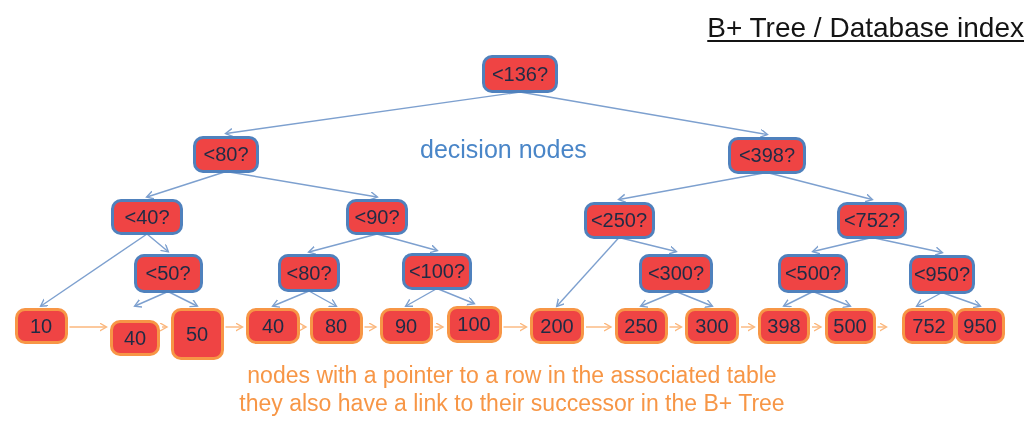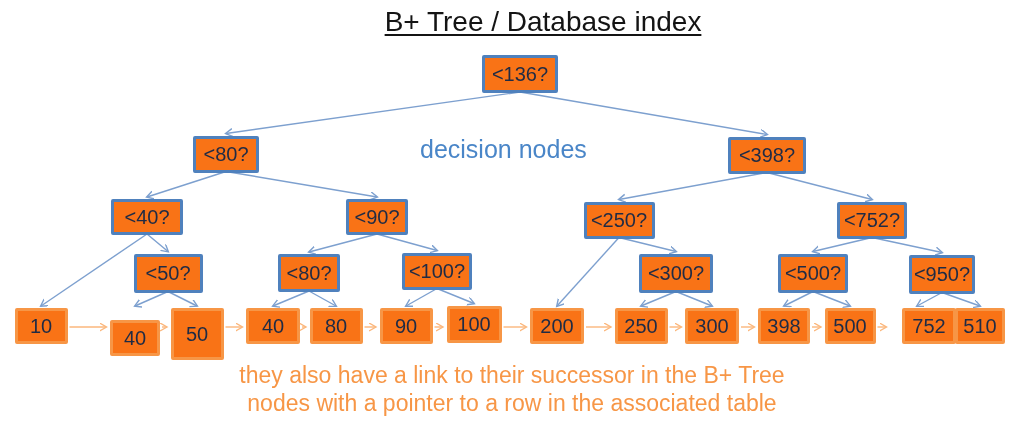--- a/index.html
+++ b/index.html
@@ -4,40 +4,40 @@
 <style>
   html,body{margin:0;padding:0;background:#ffffff;}
   .canvas{
     position:relative;
     width:1024px;height:424px;
     background:#ffffff;
     overflow:hidden;
     font-family:"Liberation Sans", sans-serif;
   }
   .title{
-    position:absolute;top:6px;left:0;width:100%;
+    position:absolute;top:12px;left:0;width:100%;
     box-sizing:border-box;padding-left:62px;
-    text-align:center;
+    text-align:right;
     font-size:28px;font-weight:400;
     color:var(--title-text,#141414);
     text-decoration:underline;
     text-underline-offset:3px;
   }
   .decision-label{
     position:absolute;left:420px;top:135px;
     font-size:25px;font-weight:400;
     color:var(--decision-label-text,#4a86c8);
     white-space:nowrap;
   }
   #edges{position:absolute;left:0;top:0;width:1024px;height:424px;}
   #nodes{position:absolute;left:0;top:0;width:1024px;height:424px;}
   .dnode,.lnode{
     position:absolute;box-sizing:border-box;
     display:flex;align-items:center;justify-content:center;
-    background:#f97316;border-radius:2px;
+    background:#ef4444;border-radius:10px;
     font-size:20px;color:var(--node-text,#1f2b45);
     white-space:nowrap;
   }
   .dnode{border:3px solid var(--decision-border,#4f81bd);}
   .lnode{border:3px solid var(--leaf-border,#f79646);}
   .footnote{
     position:absolute;top:361px;left:0;width:100%;
     text-align:center;
     font-size:23px;line-height:28px;font-weight:400;
     color:var(--footnote-text,#f79646);
@@ -118,19 +118,19 @@
       <div class="lnode" style="left: 246px; top: 308px; width: 54px; height: 36px;">40</div>
       <div class="lnode" style="left: 309.5px; top: 308px; width: 53px; height: 36px;">80</div>
       <div class="lnode" style="left: 379.5px; top: 308px; width: 53px; height: 36px;">90</div>
       <div class="lnode" style="left: 446.5px; top: 305.5px; width: 55px; height: 37px;">100</div>
       <div class="lnode" style="left: 530px; top: 308px; width: 54px; height: 36px;">200</div>
       <div class="lnode" style="left: 614.5px; top: 308px; width: 53px; height: 36px;">250</div>
       <div class="lnode" style="left: 685px; top: 308px; width: 54px; height: 36px;">300</div>
       <div class="lnode" style="left: 758px; top: 308px; width: 52px; height: 36px;">398</div>
       <div class="lnode" style="left: 824.5px; top: 308px; width: 51px; height: 36px;">500</div>
       <div class="lnode" style="left: 890px; top: 308px; width: 54px; height: 36px; margin-left: 12px;">752</div>
-      <div class="lnode" style="left: 955px; top: 308px; width: 50px; height: 36px;">510</div>
+      <div class="lnode" style="left: 955px; top: 308px; width: 50px; height: 36px;">950</div>
     </div>
   <div class="footnote">
+    <div>nodes with a pointer to a row in the associated table</div>
     <div>they also have a link to their successor in the B+ Tree</div>
-    <div>nodes with a pointer to a row in the associated table</div>
   </div>
 </div>
 
 </body></html>

